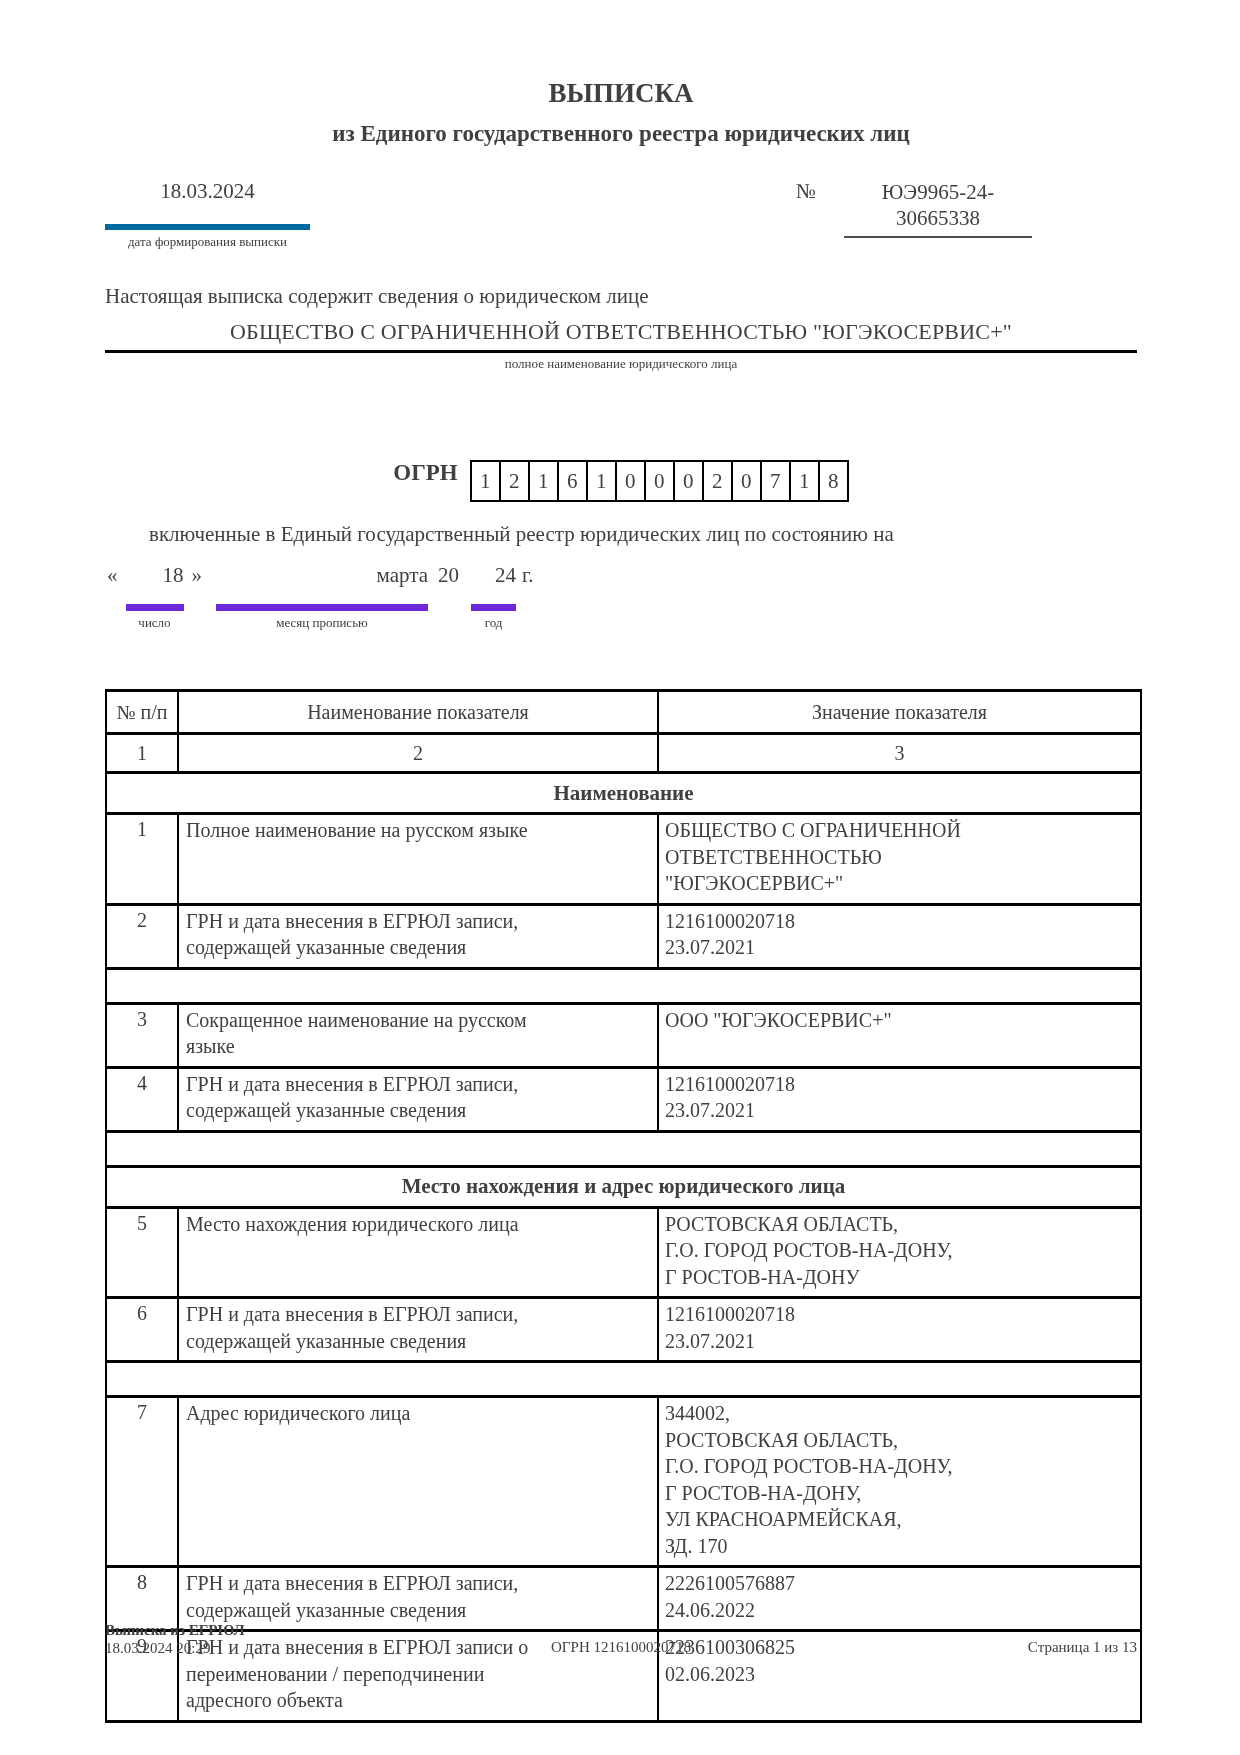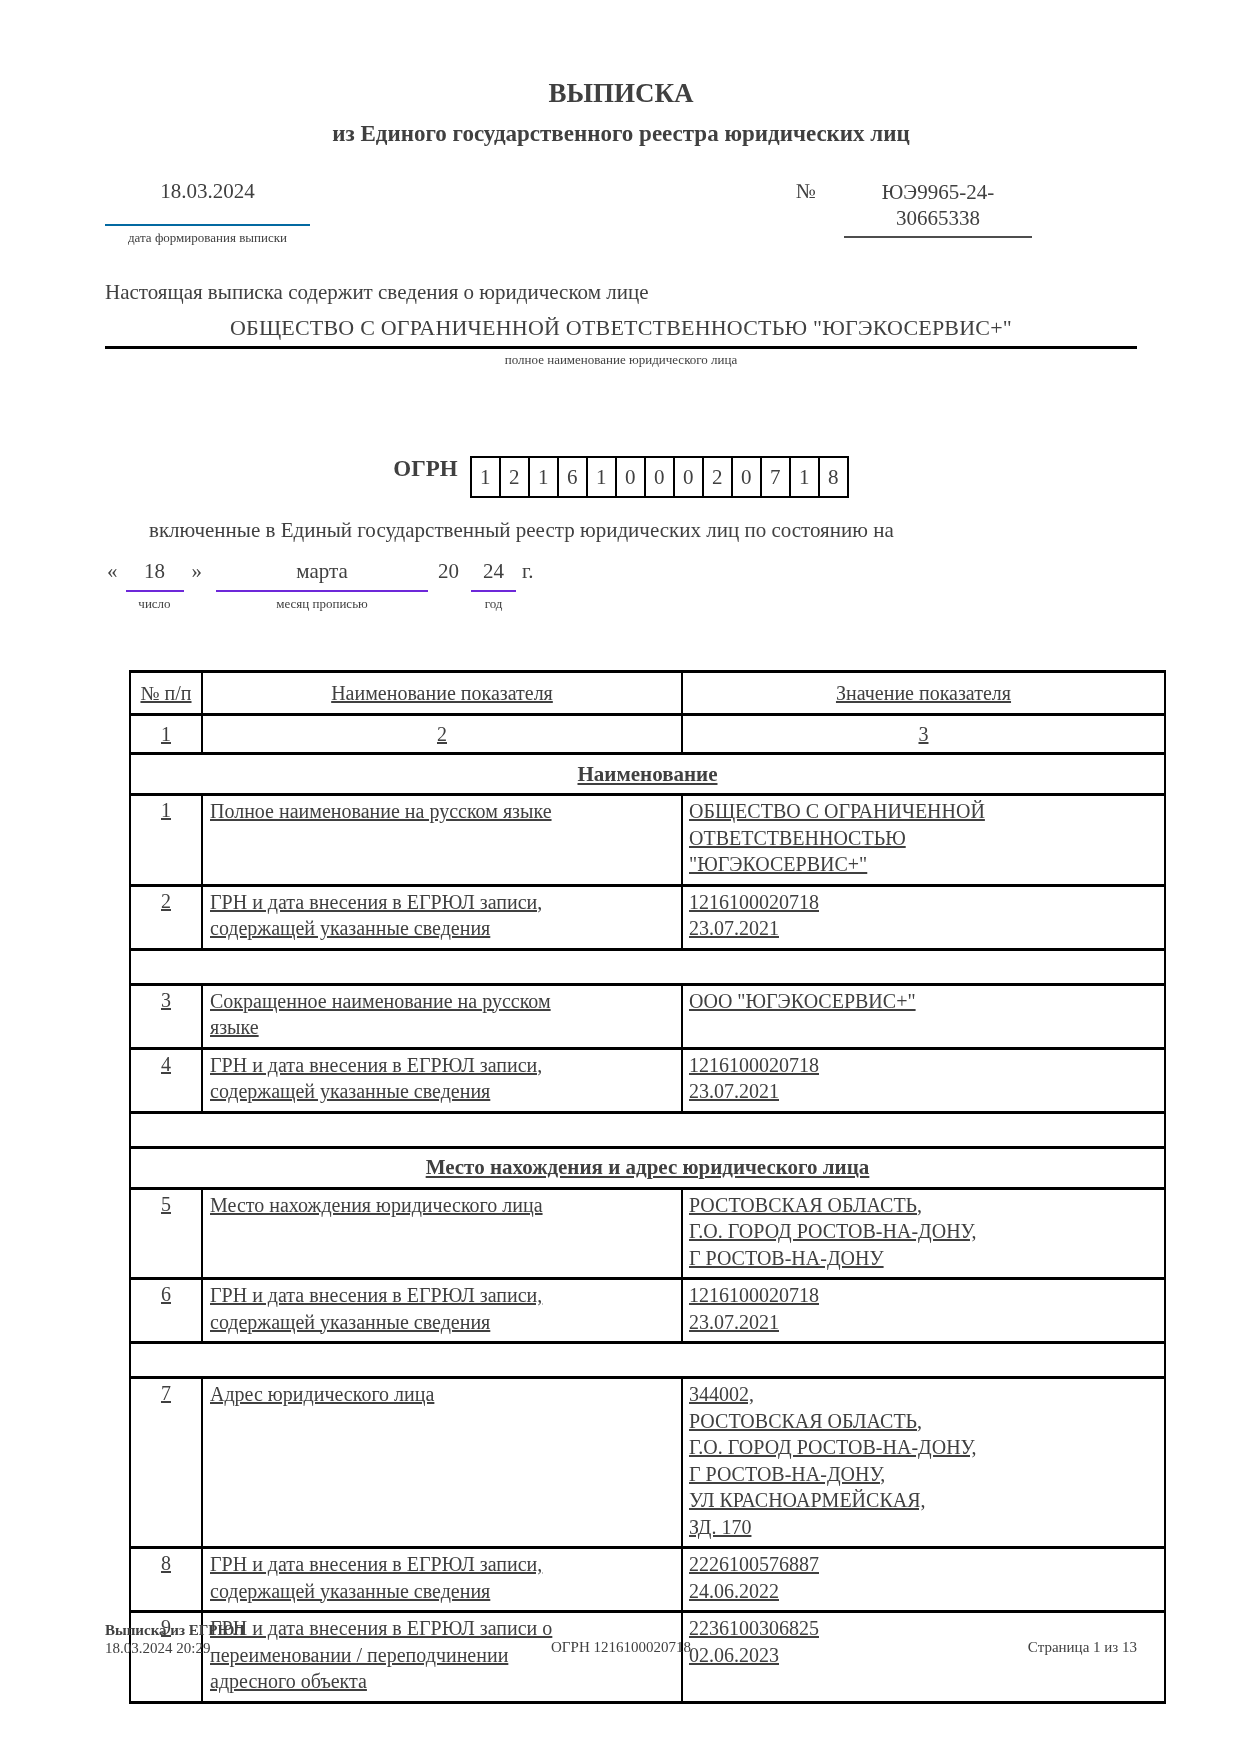--- a/index.html
+++ b/index.html
@@ -8,21 +8,21 @@
     font-family:"Liberation Serif", serif; color:#404040; overflow:hidden;
     margin:0 auto;
   }
   .content { position:absolute; left:105px; top:0; width:1032px; }
 
   .doc-title { text-align:center; font-weight:bold; font-size:27px; padding-top:78px; }
   .doc-subtitle { text-align:center; font-weight:bold; font-size:23px; margin-top:12px; }
 
   .header-row { display:flex; justify-content:space-between; margin-top:32px; padding-right:105px; }
   .date-block { width:205px; text-align:center; }
-  .date-value { font-size:21px; padding-bottom:20px; border-bottom:2px solid #0369a1; }
+  .date-value { font-size:21px; padding-bottom:20px; border-bottom:6px solid #0369a1; }
   .date-label { font-size:13px; margin-top:4px; }
   .num-group { display:flex; gap:28px; align-items:flex-start; }
   .num-sign { font-size:21px; }
   .num-block { width:188px; text-align:center; }
   .num-value { font-size:21px; line-height:26px; padding-bottom:5px; border-bottom:2px solid #4d4d4d; }
 
   .intro-line { font-size:21px; margin-top:34px; }
 
   .company-block { margin-top:10px; border-bottom:3px solid #000; }
   .company-name { text-align:center; font-size:22px; letter-spacing:0.2px; padding-bottom:5px; }
@@ -34,31 +34,31 @@
   .obox {
     width:27px; height:38px; border:2px solid #000; margin-left:-2px;
     text-align:center; line-height:38px; font-size:21px;
   }
   .obox:first-child { margin-left:0; }
 
   .included-line { font-size:21px; margin-top:20px;margin-left:44px; }
 
   .date-fields { display:flex; align-items:flex-start; margin-top:16px; font-size:21px; }
   .df { display:inline-flex; flex-direction:column; }
-  .df-val { border-bottom:2px solid #6d28d9; text-align:center; padding-bottom:6px; }
+  .df-val { border-bottom:7px solid #6d28d9; text-align:right; padding-bottom:16px; }
   .df-lab { font-size:13px; text-align:center; margin-top:4px; }
   .q-open { margin-left:2px; }
   .df-day { width:58px; margin-left:8px; }
   .q-close { margin-left:8px; }
   .df-month { width:212px; margin-left:14px; }
   .cent { margin-left:10px; }
   .df-year { width:45px; margin-left:12px; }
   .g-suffix { margin-left:6px; }
 
-  table.reg-table { border-collapse:collapse; table-layout:fixed; width:1035px; margin-top:58px; margin-left:24px;text-decoration:underline; }
+  table.reg-table { border-collapse:collapse; table-layout:fixed; width:1035px; margin-top:58px; margin-left:0; }
   .reg-table td { border:2px solid #000; border-top-width:3px; border-bottom-width:3px; overflow:hidden; }
   .h-cell { text-align:center; vertical-align:middle; font-size:20px; height:38px; }
   .n-cell { text-align:center; vertical-align:middle; font-size:20px; height:34px; }
   .section-cell { text-align:center; vertical-align:middle; font-weight:bold; font-size:21px; height:36px; }
   .cell-num { text-align:center; vertical-align:top; font-size:20px; padding-top:3px; }
   .cell-name { font-size:20px; line-height:26.5px; padding:2px 12px 6px 7px; vertical-align:top; white-space:pre-line; }
   .cell-value { font-size:20px; line-height:26.5px; padding:2px 4px 6px 6px; vertical-align:top; white-space:pre-line; }
   .spacer-cell { height:30px; }
 
   .footer { position:absolute; left:105px; top:1621px; width:1032px; display:flex; }

